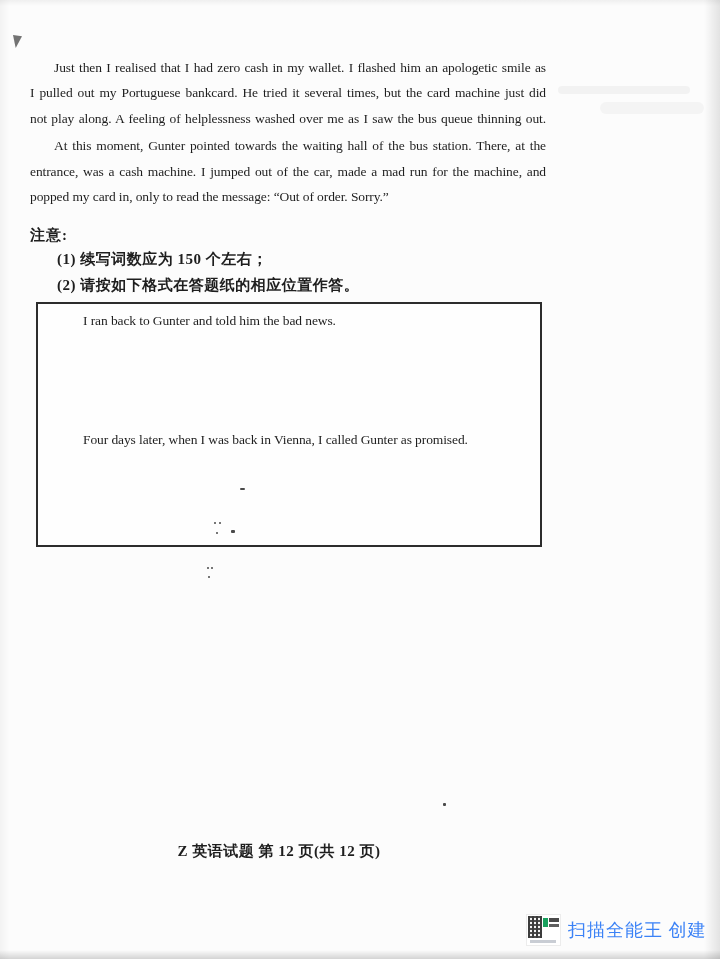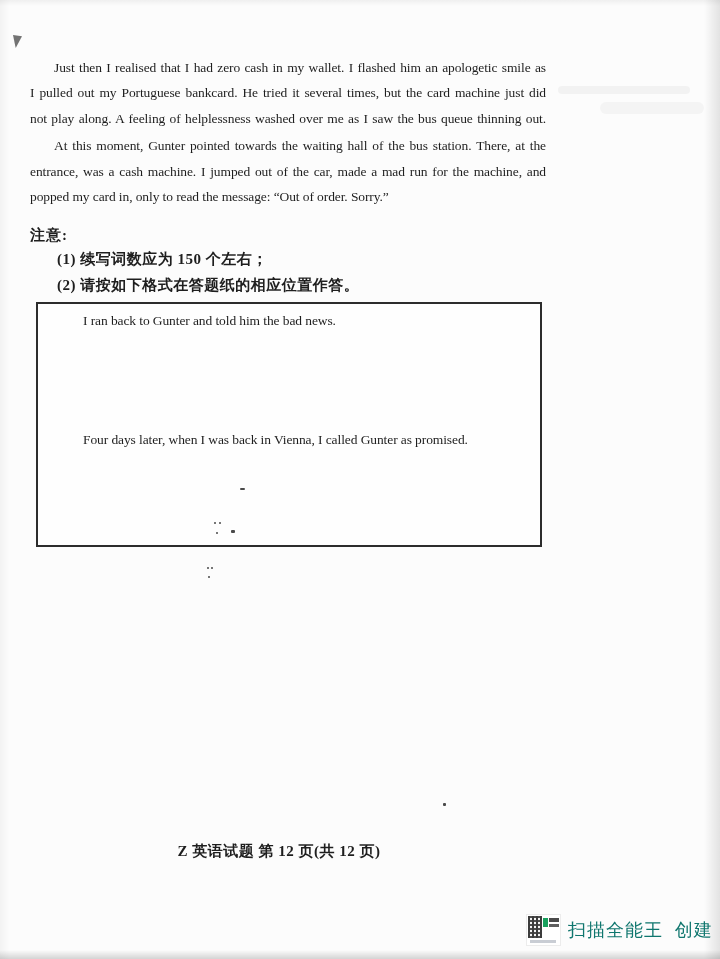--- a/index.html
+++ b/index.html
@@ -53,22 +53,22 @@
   .cs-logo div{position:absolute;}
   .cs-qr{left:1px;top:1px;width:14px;height:22px;
     background:
       repeating-linear-gradient(0deg,rgba(60,60,60,0.9) 0 2px, rgba(255,255,255,0) 2px 4px),
       repeating-linear-gradient(90deg,#3c3c3c 0 2px, #f3f3f3 2px 4px);}
   .cs-green{left:16px;top:3px;width:5px;height:9px;background:#18a05d;}
   .cs-t1{left:22px;top:3px;width:10px;height:4px;background:#4a4a4a;}
   .cs-t2{left:22px;top:9px;width:10px;height:3px;background:#5f5f5f;}
   .cs-sub{left:3px;top:25px;width:26px;height:3px;background:#c9cdd4;}
   .wm-text{margin-left:8px;margin-top:3px;
-    font-family:Liberation Mono, monospace;
-    font-size:18px;color:#0f766e;letter-spacing:1px;white-space:nowrap;}
+    font-family:Liberation Serif, serif;
+    font-size:18px;color:#3b82f6;letter-spacing:1px;white-space:nowrap;}
 </style>
 </head>
 <body>
 
 <div class="wedge"></div>
 <div class="smudge smudge-1"></div>
 <div class="smudge smudge-2"></div>
 
 <div class="story">
   <div class="para1">

